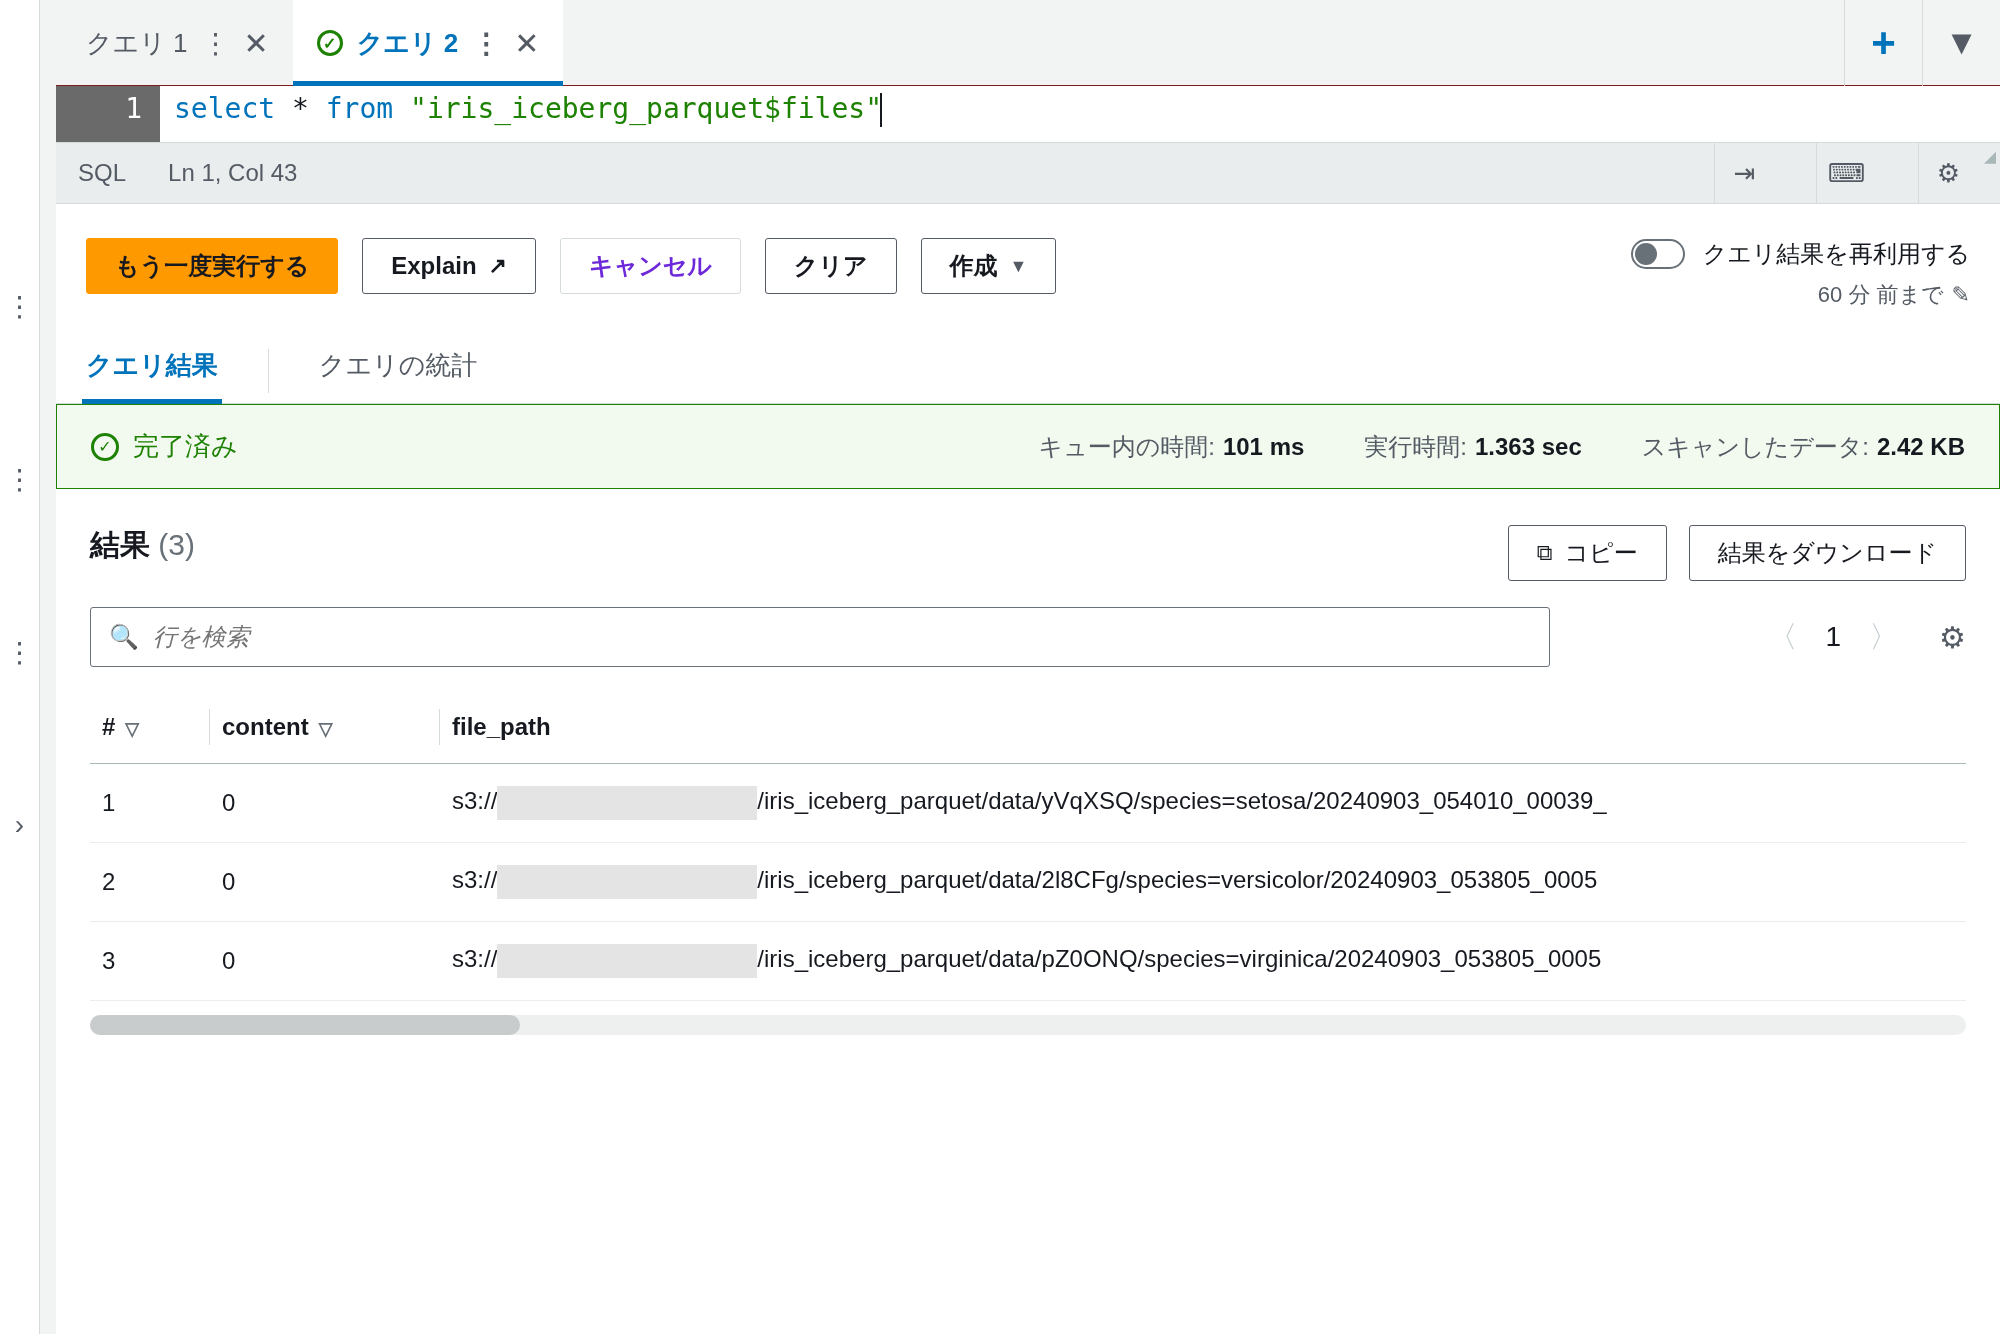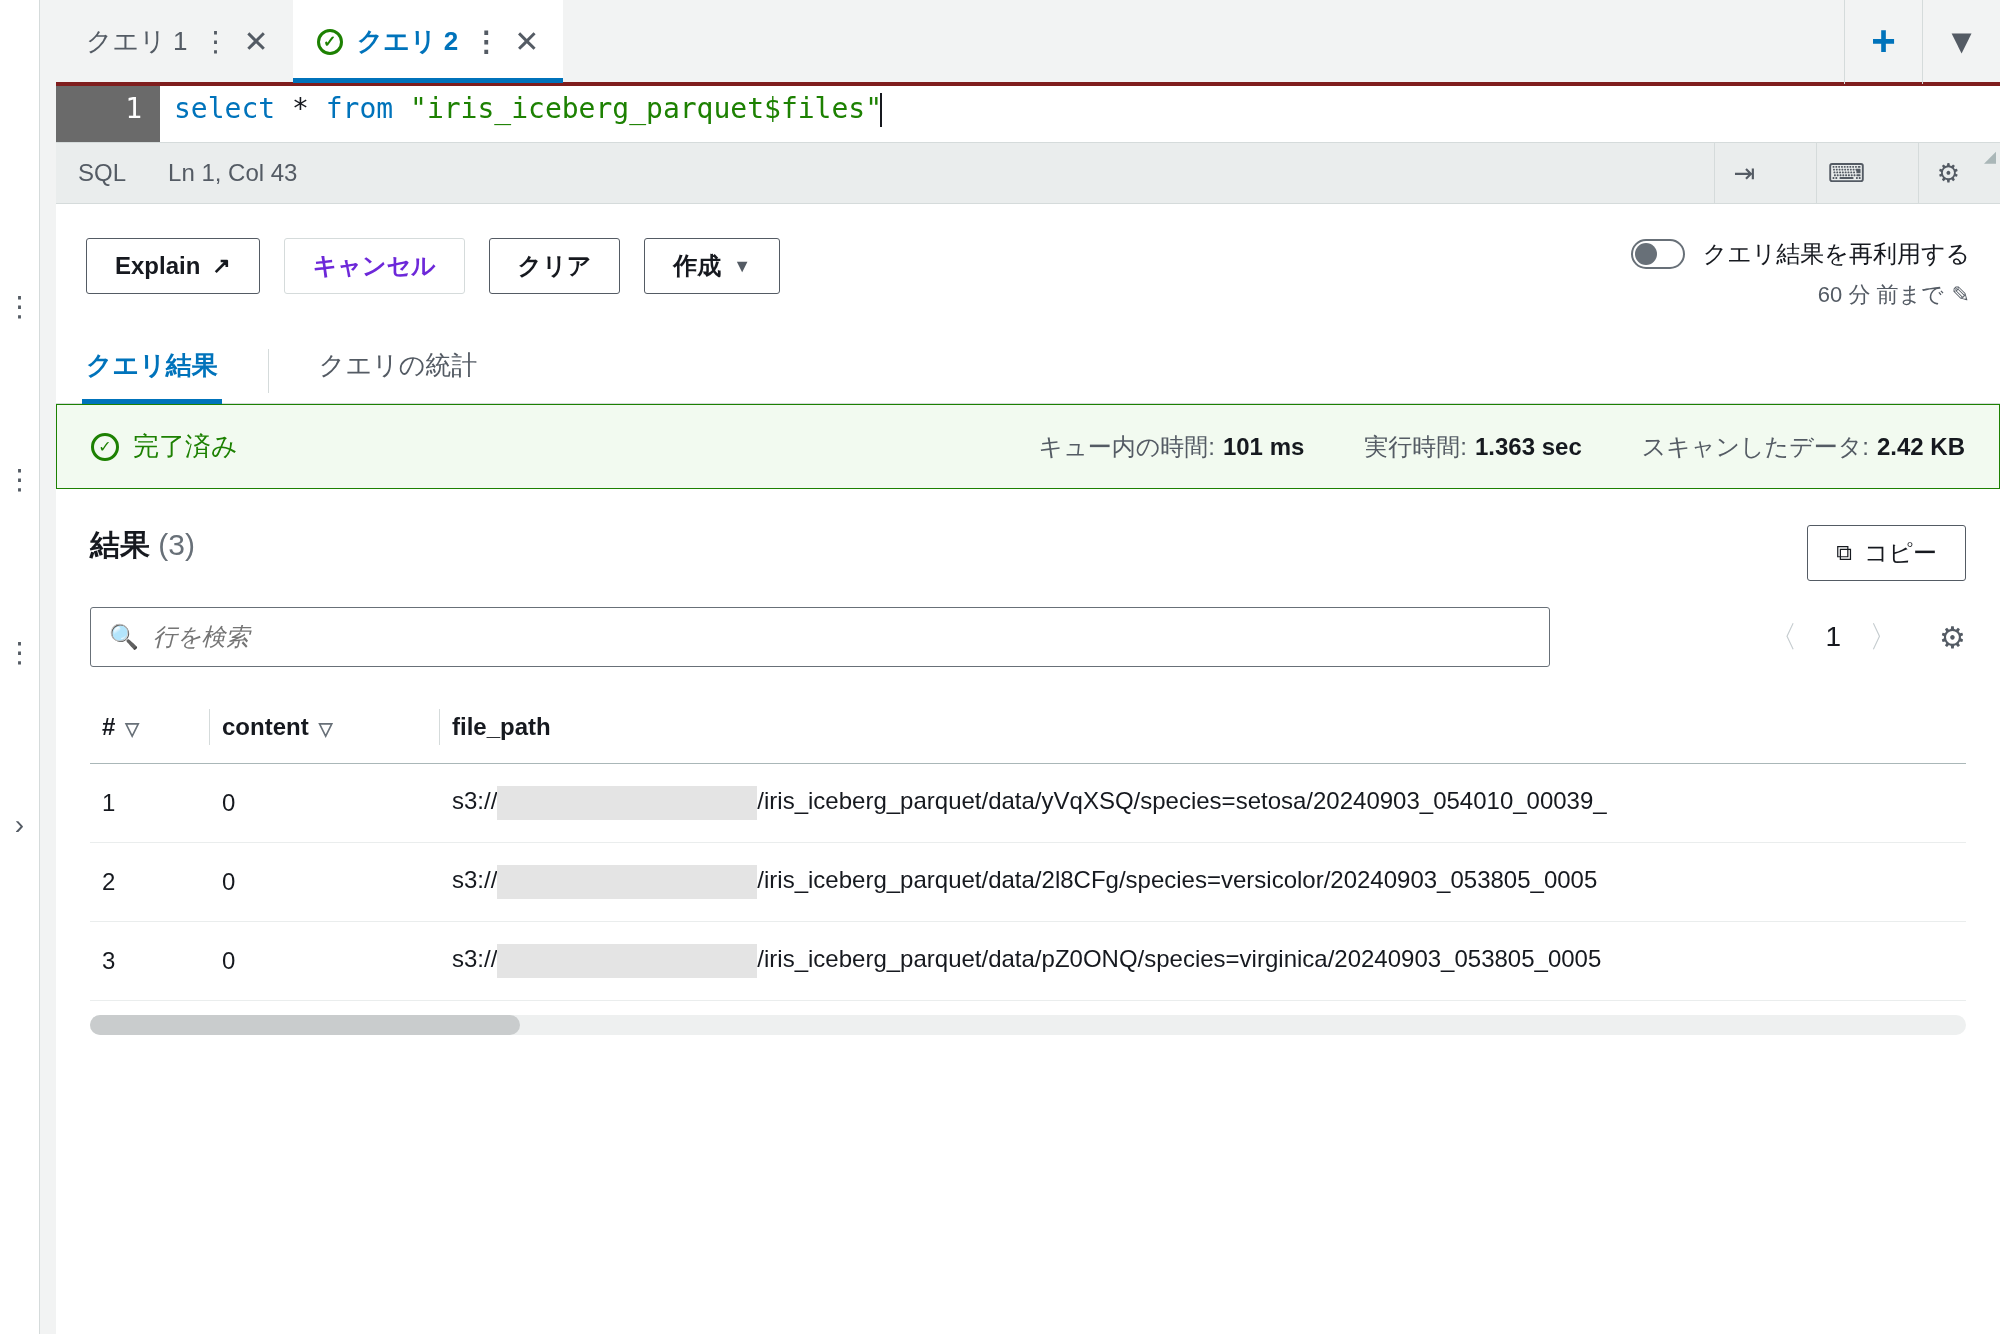--- a/index.html
+++ b/index.html
@@ -29,21 +29,21 @@
   .left-rail .chev { color:#545b64; font-size:28px; }
   .main {
     position: absolute;
     left: 56px; top: 0; right: 0; bottom: 0;
     background: #ffffff;
     display:flex; flex-direction:column;
   }
   
   .tabbar {
     display:flex; align-items:stretch; height:86px;
-    border-bottom:4px solid #7f1d1d;
+    border-bottom:1px solid #7f1d1d;
     background:#f2f3f3;
     position:relative;
     padding-left:6px;
   }
   .tab {
     display:flex; align-items:center; gap:14px;
     padding:0 24px;
     color:#545b64;
     font-size:26px;
     border-top:1px solid transparent;
@@ -211,20 +211,21 @@
   <div class="statusbar">
     <span>SQL</span>
     <span>Ln 1, Col 43</span>
     <span class="spacer"></span>
     <div class="sicon">⇥</div>
     <div class="sicon">⌨</div>
     <div class="sicon">⚙</div>
   </div>
 
   <div class="actions">
+    <button class="btn primary">もう一度実行する</button>
     <button class="btn">
       <span>Explain</span>
       <span class="ext">↗</span>
     </button>
     <button class="btn disabled">キャンセル</button>
     <button class="btn">クリア</button>
     <button class="btn">
       <span>作成</span>
       <span class="caret">▼</span>
     </button>
@@ -261,20 +262,21 @@
   <div class="reshdr">
     <span class="title">
       <span>結果</span>
       <span class="count">(3)</span>
     </span>
     <div class="rbtns">
       <button class="btn">
         <span class="copyicon">⧉</span>
         <span>コピー</span>
       </button>
+      <button class="btn">結果をダウンロード</button>
     </div>
   </div>
 
   <div class="searchrow">
     <div class="searchbox">
       <span>🔍</span>
       <input type="text" placeholder="行を検索" style="">
     </div>
     <div class="pager">
       <span class="dis">〈</span>

